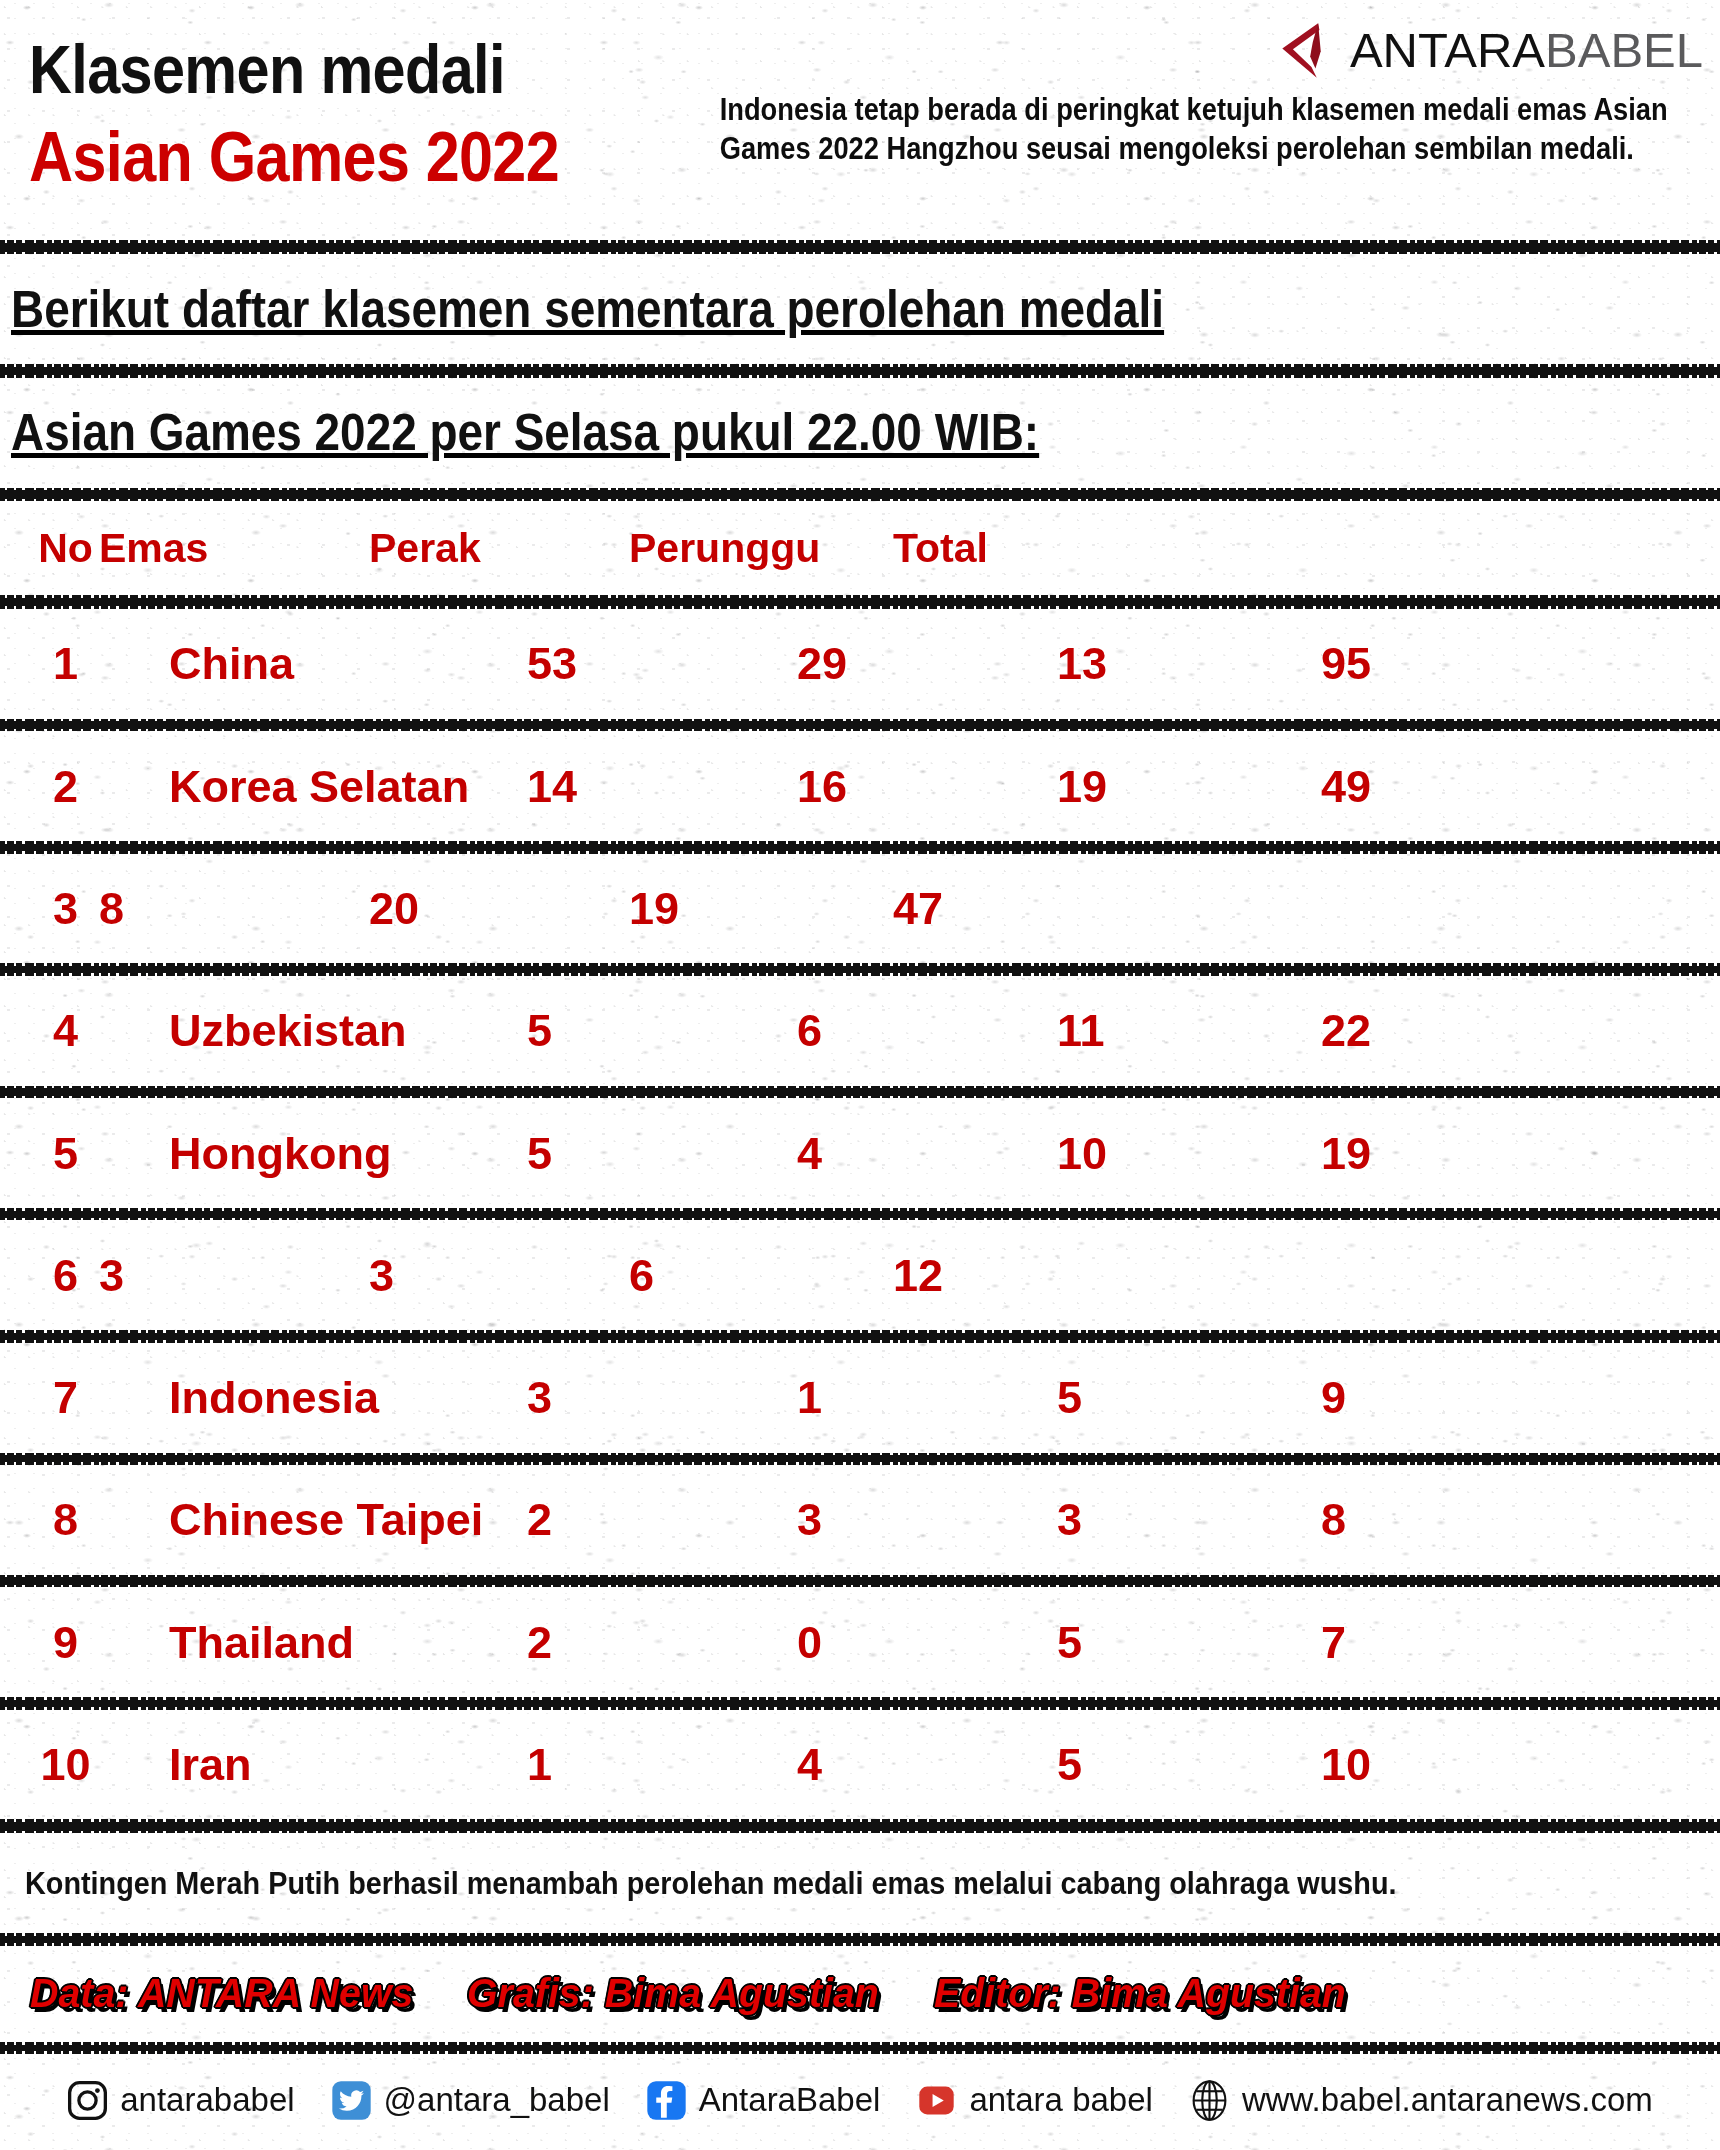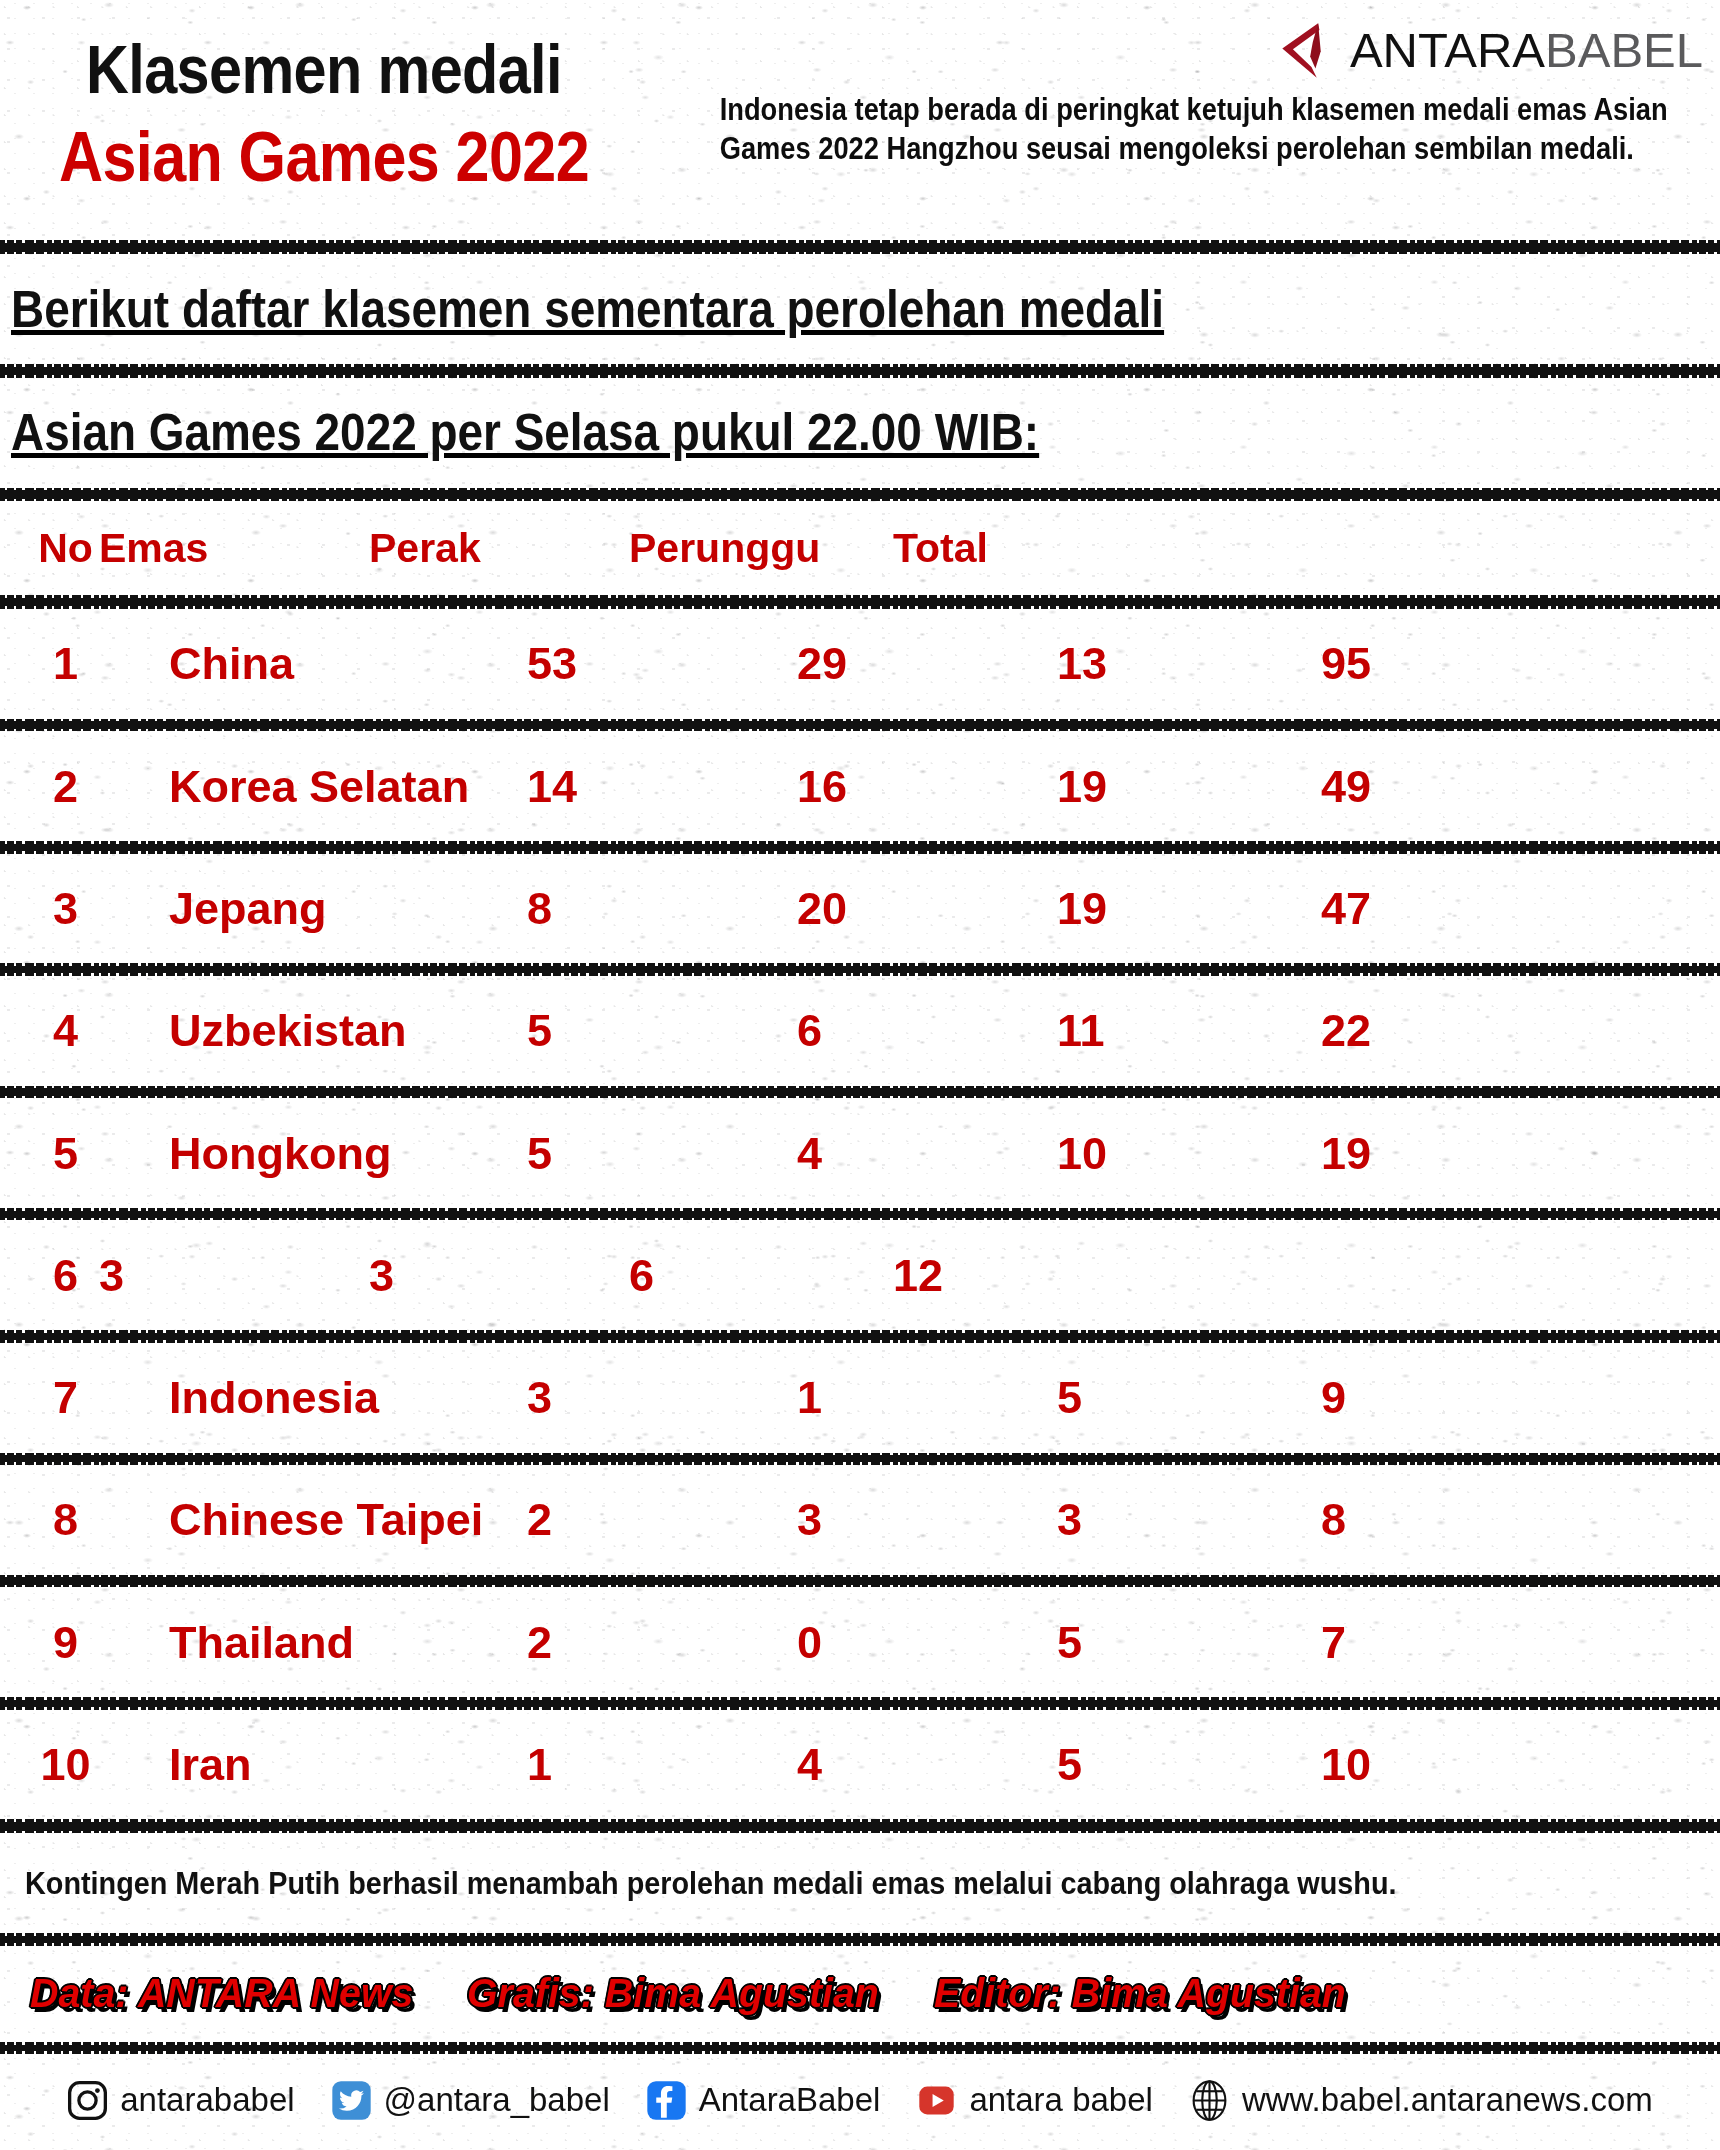--- a/index.html
+++ b/index.html
@@ -84,21 +84,21 @@
         #111 36px 44px, transparent 44px 47px);
   }
   .rule::before { top: -2.6px; }
   .rule::after  { bottom: -2.6px; }
   .rule.r9  { height: 6px; }
   .rule.r11 { height: 7.3px; }
   .rule.r13 { height: 8.6px; }
 
   
   .header { display: flex; padding: 16px 0 0 0; height: 243px; }
-  .head-left { width: 715px; padding-left: 29px; text-align: center; }
+  .head-left { width: 715px; padding-left: 29px; }
   .title-1 {
     font-family: "Liberation Sans Narrow", "Liberation Sans", sans-serif;
     font-weight: 700;
     font-size: 69px;
     line-height: 1.0;
     color: #111111;
     letter-spacing: -0.7px;
     transform: scaleX(.86);
     transform-origin: left center;
     white-space: nowrap;
@@ -303,21 +303,20 @@
       <div class="c-neg"><span class="cell">Korea Selatan</span></div>
       <div class="c-num emas"><span class="cell">14</span></div>
       <div class="c-num perak"><span class="cell">16</span></div>
       <div class="c-num perunggu"><span class="cell">19</span></div>
       <div class="c-num total"><span class="cell">49</span></div>
     </div>
     <div class="rule r11"></div>
 
     <div class="trow">
       <div class="c-no"><span class="cell">3</span></div>
-      <div class="c-neg"><span class="cell">Jepang</span></div>
       <div class="c-num emas"><span class="cell">8</span></div>
       <div class="c-num perak"><span class="cell">20</span></div>
       <div class="c-num perunggu"><span class="cell">19</span></div>
       <div class="c-num total"><span class="cell">47</span></div>
     </div>
     <div class="rule r11"></div>
 
     <div class="trow">
       <div class="c-no"><span class="cell">4</span></div>
       <div class="c-neg"><span class="cell">Uzbekistan</span></div>

